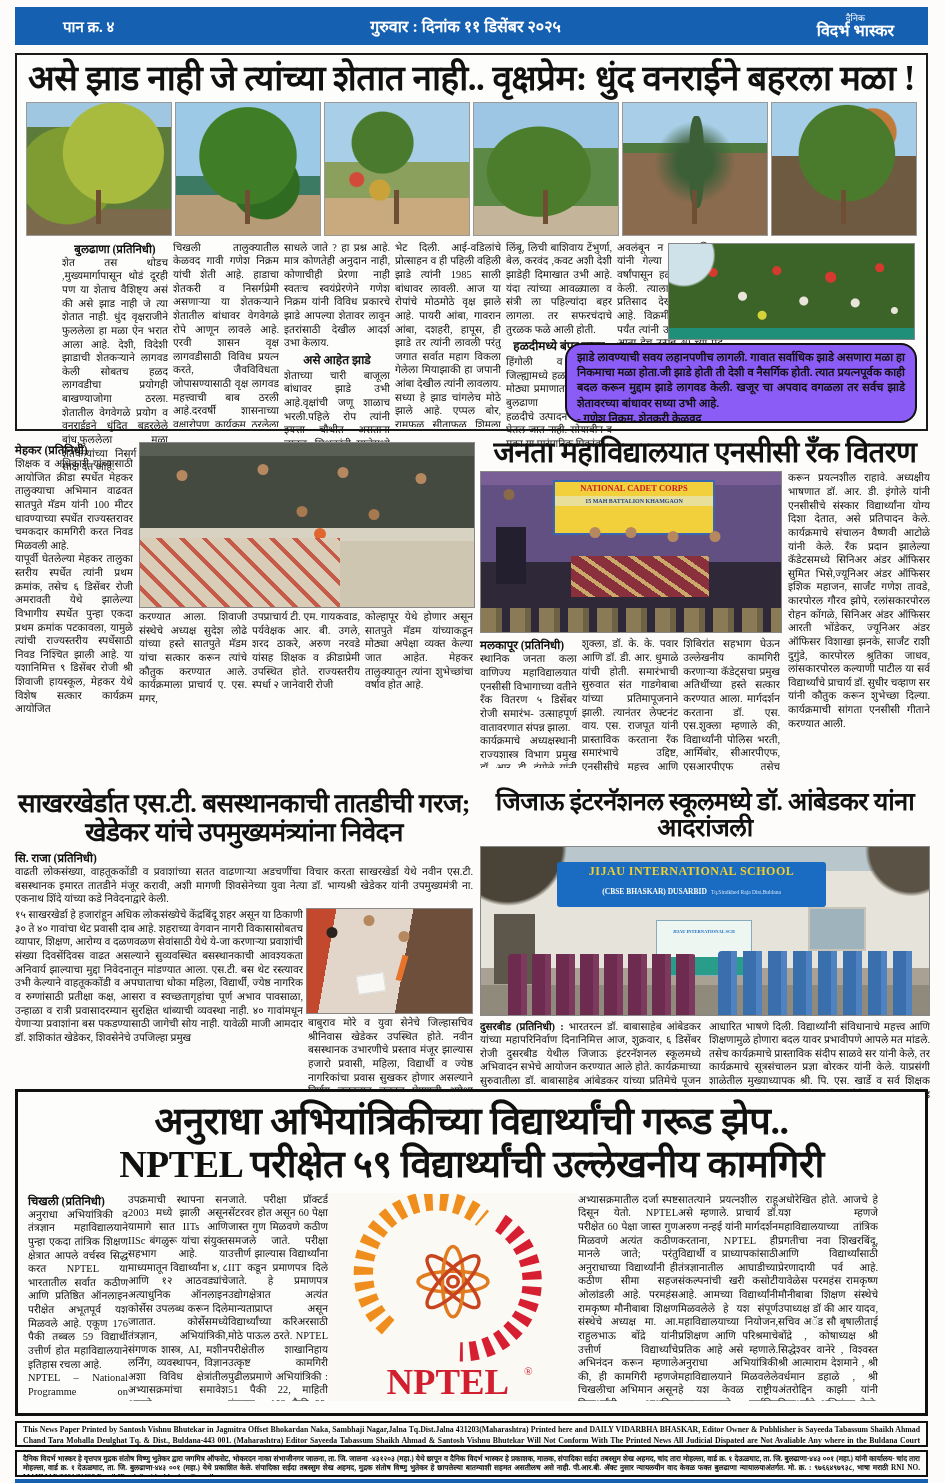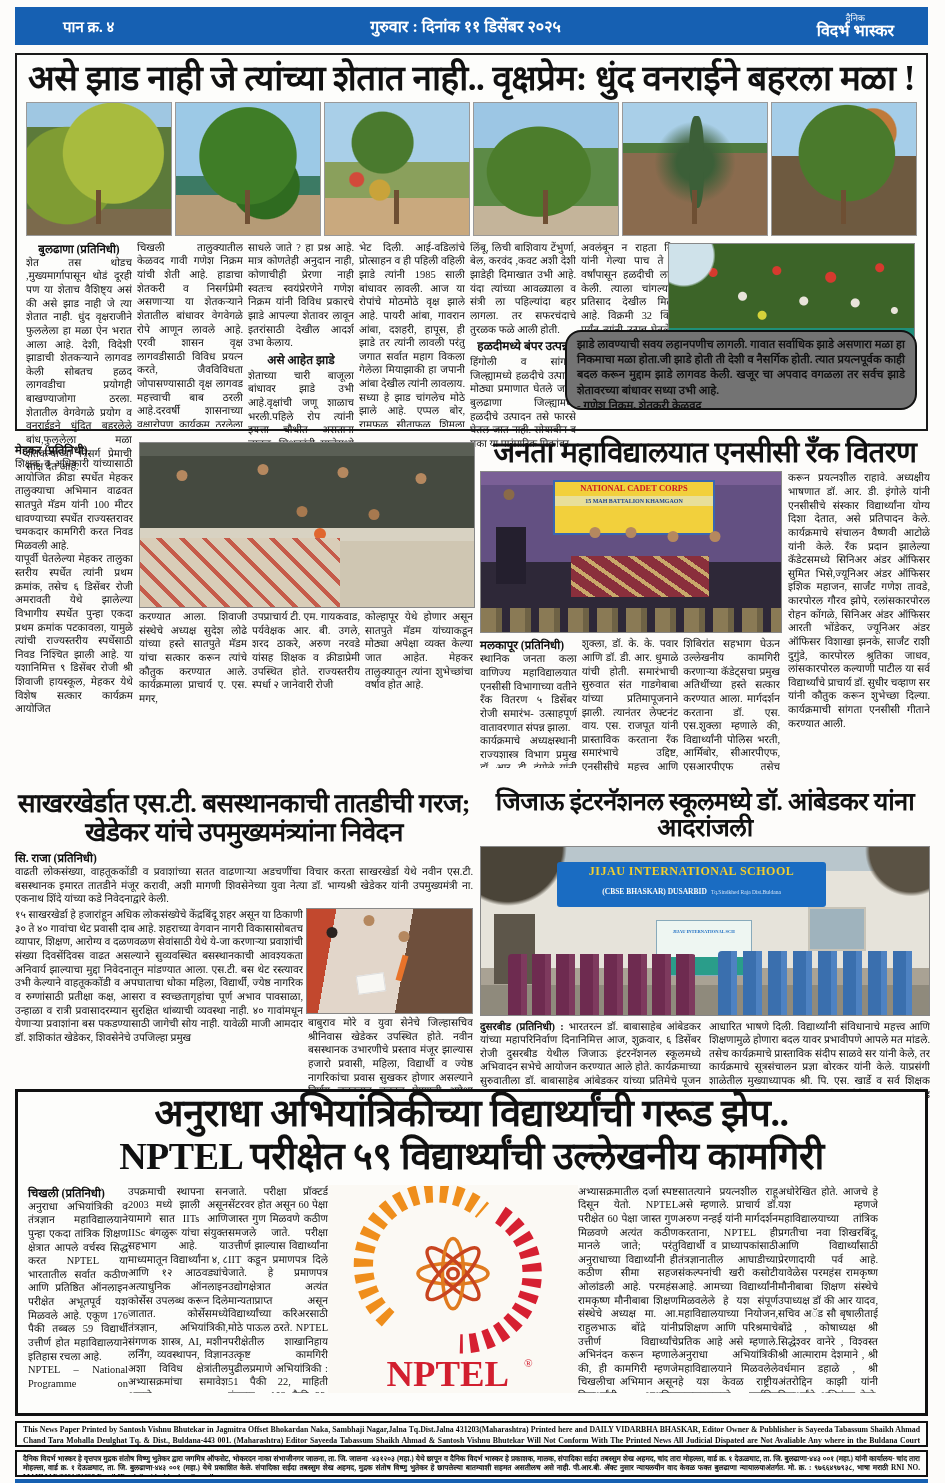--- a/index.html
+++ b/index.html
@@ -23,40 +23,40 @@
   .lead-photos{display:flex;gap:3px;height:134px;}
   .ph{flex:1;position:relative;overflow:hidden;border:1px solid #999;}
   .ph::after{content:"";position:absolute;left:48%;bottom:8%;width:5px;height:26%;background:#6e4f33;}
   .t1{background:radial-gradient(circle at 60% 38%,#a8bb3e 0 42%,transparent 43%),radial-gradient(circle at 28% 55%,#7f9c33 0 38%,transparent 39%),linear-gradient(180deg,#9fc7e2 0 18%,#5c7a3a 18% 80%,#7b6a4c 80%);}
   .t2{background:radial-gradient(circle at 50% 40%,#3f7d27 0 45%,transparent 46%),radial-gradient(circle at 62% 62%,#2f6b20 0 28%,transparent 29%),linear-gradient(180deg,#9cc9e6 0 55%,#3c7a64 55% 70%,#b59b76 70%);}
   .t3{background:radial-gradient(circle at 40% 30%,#4a7a2e 0 24%,transparent 25%),radial-gradient(circle at 22% 58%,#d24a3a 0 5%,transparent 6%),radial-gradient(circle at 38% 66%,#c9a33a 0 8%,transparent 9%),linear-gradient(180deg,#a9cfe8 0 45%,#8aa05c 45% 72%,#c9a97e 72%);}
   .t4{background:radial-gradient(ellipse at 45% 52%,#4c7d2c 0 46%,transparent 47%),linear-gradient(180deg,#9cc6e4 0 34%,#5c8a46 34% 78%,#c4b49a 78%);}
   .t5{background:radial-gradient(ellipse at 50% 45%,#3c5f38 18% 9%,transparent 40%),linear-gradient(180deg,#a9cfe8 0 30%,#4f7a3f 30% 38%,#8a6b4e 38%);}
   .t6{background:radial-gradient(circle at 52% 38%,#4a7a2c 0 43%,transparent 44%),radial-gradient(circle at 70% 22%,#c07a3a 0 16%,transparent 17%),linear-gradient(180deg,#a5cde8 0 40%,#6e5a40 40%);}
   .t5b{position:absolute;left:46%;top:10%;width:10%;height:70%;background:#3c5f38;border-radius:40%;}
-  .lead-body{position:relative;height:186px;margin-top:5px;}
+  .lead-body{position:relative;height:186px;margin-top:5px;margin-left:36px;}
   .lead-cols{display:flex;gap:5px;height:100%;}
   .lcol{width:106px;flex:none;height:100%;}
   .lcol6{width:106px;flex:none;height:102px;}
   .lead-right{flex:1;position:relative;}
   .ph-flowers{position:absolute;top:2px;right:2px;width:245px;height:95px;border:1px solid #888;
     background:
       radial-gradient(circle at 6% 12%,#cfe2ea 0 12%,transparent 13%),
       radial-gradient(circle at 18% 30%,#d63a2e 0 4px,transparent 5px),
       radial-gradient(circle at 30% 55%,#e8e4da 0 4px,transparent 5px),
       radial-gradient(circle at 44% 28%,#d63a2e 0 4px,transparent 5px),
       radial-gradient(circle at 55% 60%,#e8e4da 0 4px,transparent 5px),
       radial-gradient(circle at 66% 35%,#d63a2e 0 5px,transparent 6px),
       radial-gradient(circle at 76% 62%,#e8e4da 0 4px,transparent 5px),
       radial-gradient(circle at 86% 25%,#d63a2e 0 4px,transparent 5px),
       radial-gradient(circle at 92% 70%,#e8e4da 0 3px,transparent 4px),
       radial-gradient(circle at 38% 75%,#d6d23a 0 4px,transparent 5px),
       linear-gradient(0deg,#1f8f7a 0 12%,#3c6428 12%);}
-  .quotebox{position:absolute;right:0;bottom:17px;width:352px;height:80px;border:2px solid #111;border-radius:16px;
-    background:#737373;padding:5px 10px 3px;box-sizing:border-box;font-weight:700;font-size:11.3px;line-height:1.35;overflow:hidden;text-align:justify;}
+  .quotebox{position:absolute;right:0;bottom:4px;width:352px;height:80px;border:2px solid #111;border-radius:16px;
+    background:#8b5cf6;padding:5px 10px 3px;box-sizing:border-box;font-weight:700;font-size:11.3px;line-height:1.35;overflow:hidden;text-align:justify;}
   .quotebox .auth{font-weight:700;}
   
   .art{position:absolute;box-sizing:border-box;}
   .hl2{font-size:26px;font-weight:900;text-align:center;line-height:1.12;letter-spacing:-0.5px;}
   .hl1{font-size:29px;font-weight:900;text-align:center;line-height:1.05;letter-spacing:-0.5px;}
   
   .mehkar-body{position:relative;margin-top:5px;height:276px;}
   .mehkar-left{position:absolute;left:0;top:0;width:118px;height:276px;}
   .ph-mehkar{position:absolute;left:124px;top:0;width:334px;height:164px;border:1px solid #888;overflow:hidden;
     background:linear-gradient(180deg,#5a5f55 0 8%,#454a40 8% 52%,#d8d2c2 52% 60%,#cfc6b2 60%);}
@@ -99,21 +99,21 @@
   .board .bt{font-size:4.5px;color:#1a6cc2;font-weight:700;margin-top:8px;}
   .window{position:absolute;left:73%;top:36%;width:12%;height:24%;background:#9fb3bd;border:2px solid #c8c4b8;}
   .door{position:absolute;left:3%;top:40%;width:9%;height:42%;background:#5d564a;}
   .grp-maroon{position:absolute;left:6%;bottom:0;width:42%;height:36%;border-radius:4px 4px 0 0;
     background:repeating-linear-gradient(90deg,#6e2b50 0 13px,#7e3a5e 13px 19px,transparent 19px 24px);}
   .grp-blue{position:absolute;left:53%;bottom:0;width:44%;height:38%;border-radius:4px 4px 0 0;
     background:repeating-linear-gradient(90deg,#3a6fae 0 13px,#4e82c2 13px 19px,transparent 19px 25px);}
   .jijau-cols{display:flex;gap:8px;margin-top:4px;height:92px;}
   .jijau-cols .txt{flex:1;}
   
-  .nptelbox{position:absolute;left:15px;top:1089px;width:913px;height:327px;border:3px solid #111;background:#fdfdfb;box-sizing:border-box;padding:0 10px;}
+  .nptelbox{position:absolute;left:15px;top:1089px;width:913px;height:327px;border:3px solid #111;background:#fdfdfb;box-sizing:border-box;padding:8px 10px;}
   .nptel-hl{font-size:38px;font-weight:900;text-align:center;line-height:1.14;letter-spacing:-0.5px;}
   .nptel-body{display:flex;gap:0;height:208px;margin-top:6px;}
   .ncol{width:100px;flex:none;height:100%;}
   .nlogo{width:250px;flex:none;display:flex;align-items:center;justify-content:center;background:#fbf9f4;}
   
   .footbox{position:absolute;left:15px;box-sizing:border-box;border:2px solid #111;background:#fdfdfb;overflow:hidden;text-align:justify;}
   .foot-en{top:1421px;width:913px;height:26px;font-family:"Liberation Serif",serif;font-weight:700;font-size:7.8px;line-height:1.35;padding:2px 6px;}
   .foot-mr{top:1450px;width:913px;height:27px;font-size:7.3px;font-weight:600;line-height:1.3;padding:2px 6px;}
   .botbar{position:absolute;left:15px;top:1479px;width:913px;height:4px;background:#1660b2;}
 </style>

